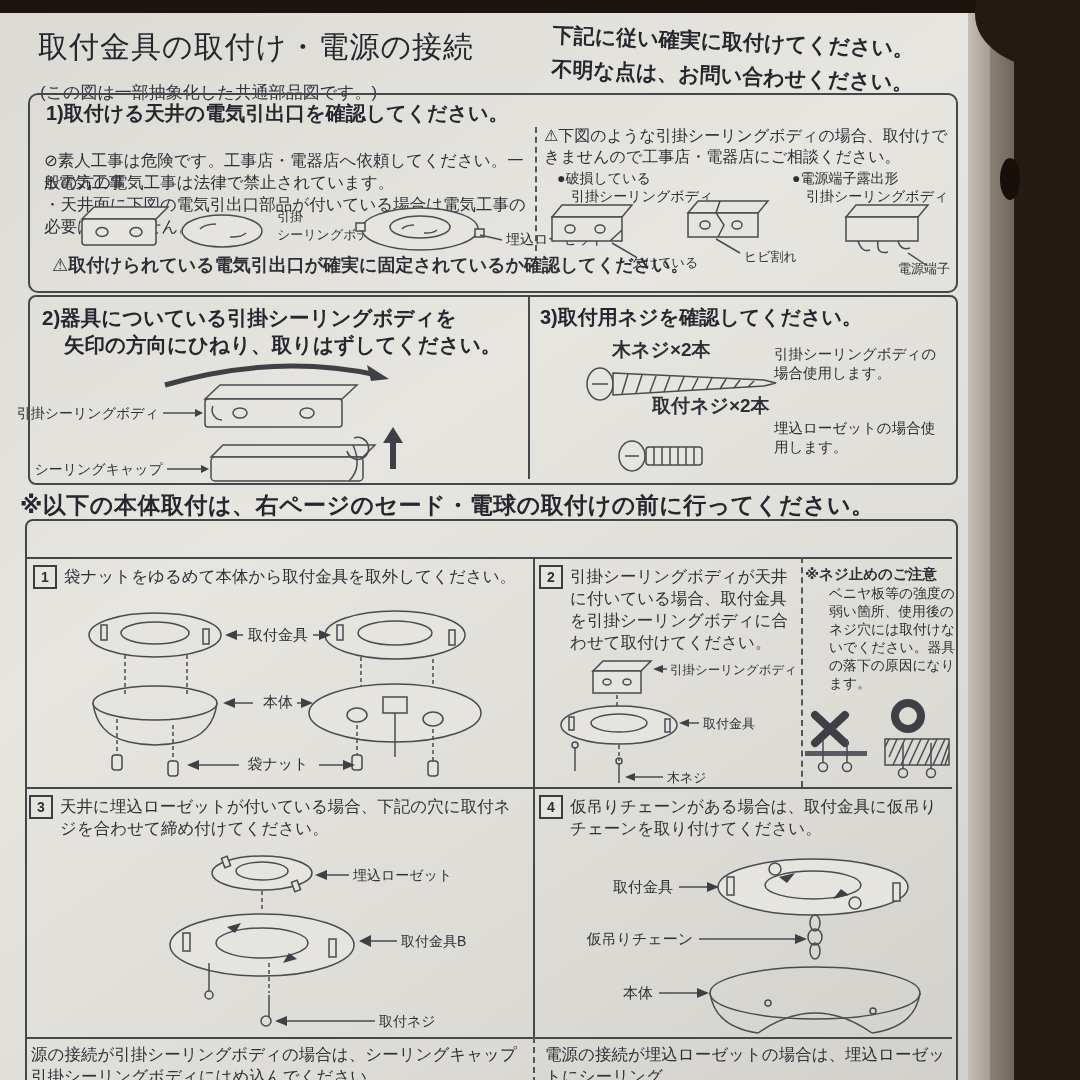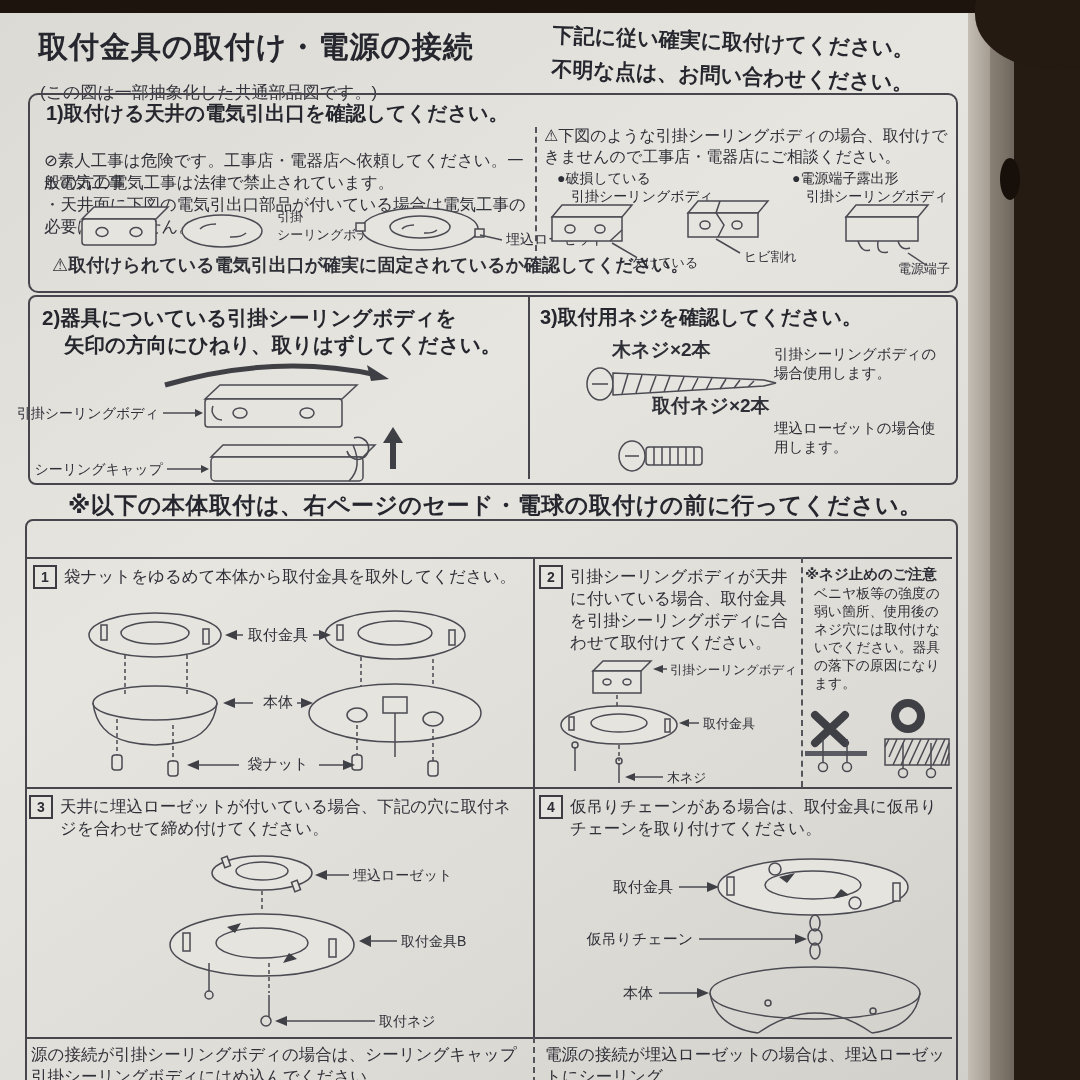--- a/index.html
+++ b/index.html
@@ -8,35 +8,35 @@
   .abs{position:absolute;}
   .paper{position:absolute;left:0;top:13px;width:968px;height:1067px;overflow:hidden;
          background:linear-gradient(145deg,#dcdad5 0%,#e7e5e0 40%,#dddbd6 75%,#d2d0cb 100%);
          color:#2e2f36;}
   .edge1{left:968px;top:13px;width:22px;height:1067px;background:linear-gradient(90deg,#c4beb5,#a59d92);}
   .edge2{left:990px;top:13px;width:24px;height:1067px;background:linear-gradient(90deg,#8a8176,#6f675d);}
   .darkside{left:1014px;top:0;width:66px;height:1080px;background:#251b13;}
   .topbar{left:0;top:0;width:1080px;height:13px;background:#1d140d;}
   .corner{left:975px;top:-46px;width:170px;height:116px;background:#241a12;border-radius:48%;}
   .notch{left:1000px;top:158px;width:20px;height:42px;background:#17100a;border-radius:50%;}
-  .ttl{font-weight:bold;font-size:30px;letter-spacing:1px;color:#26272e;}
+  .ttl{font-weight:normal;font-size:30px;letter-spacing:1px;color:#26272e;}
   .sub{font-size:17px;color:#34353c;margin-top:12px;}
   .notice{font-weight:bold;font-size:21px;line-height:1.62;transform:rotate(2.2deg);color:#26272e;}
   .bx{border:2px solid #46464c;border-radius:10px;background:transparent;}
   .hd{font-weight:bold;font-size:20px;color:#26272e;}
   .txt{font-size:16.5px;line-height:1.34;color:#2f3038;}
   .small{font-size:14px;line-height:1.3;}
   .cau{font-size:18px;font-weight:600;}
   .vdash{border-left:2px dashed #55555c;width:0;}
   .vsolid{border-left:2px solid #46464c;width:0;}
   .hsolid{border-top:2px solid #46464c;height:0;}
   .marker{display:inline-block;width:20px;height:20px;border:2px solid #3c3c42;font-size:14px;font-weight:bold;
           text-align:center;line-height:20px;vertical-align:top;flex:0 0 auto;background:#e6e4df;}
   .steptext{display:flex;gap:7px;align-items:flex-start;}
-  .midnote{font-size:23px;font-weight:bold;letter-spacing:0.5px;color:#26272e;margin-left:48px;}
+  .midnote{font-size:23px;font-weight:bold;letter-spacing:0.5px;color:#26272e;}
   .ib{font-weight:bold;}
   svg{overflow:visible;}
   svg text{fill:#2f3038;font-family:"Liberation Sans","DejaVu Sans",sans-serif;}
   .sk{stroke:#4a4a52;fill:none;stroke-width:1.5;}
   .skf{stroke:#4a4a52;fill:#e6e4df;stroke-width:1.5;}
   .thick{stroke:#3f3f46;stroke-width:8;stroke-linecap:round;fill:none;}
 </style>
 </head>
 <body>
 
@@ -272,21 +272,21 @@
             <line class="sk" x1="150" y1="66" x2="162" y2="66"></line>
           <text x="166" y="71" font-size="13">取付金具</text>
           <polygon points="88,120 98,116 98,124" fill="#3f3f46"></polygon>
             <line class="sk" x1="96" y1="120" x2="126" y2="120"></line>
           <text x="130" y="125" font-size="13">木ネジ</text>
         </svg>
       </div>
 
       <div class="abs" style="left:774px;top:36px;width:151px;height:230px;">
         <div class="abs small ib" style="left:4px;top:8px;font-size:14.5px;">※ネジ止めのご注意</div>
-        <div class="abs small" style="left:13px;top:28px;width:134px;font-size:13.8px;">ベニヤ板等の強度の弱い箇所、使用後のネジ穴には取付けないでください。器具の落下の原因になります。</div>
+        <div class="abs small" style="left:28px;top:28px;width:134px;font-size:13.8px;">ベニヤ板等の強度の弱い箇所、使用後のネジ穴には取付けないでください。器具の落下の原因になります。</div>
         <svg class="abs" style="left:4px;top:138px;" width="145" height="88" viewBox="0 0 145 88">
           <path class="thick" d="M10,20 L40,48 M40,20 L10,48"></path>
           <rect x="0" y="56" width="62" height="5" fill="#5a5a62"></rect>
           <path class="sk" d="M18,44 L18,68 M42,44 L42,68"></path>
           <circle class="sk" cx="18" cy="72" r="4.5"></circle>
             <circle class="sk" cx="42" cy="72" r="4.5"></circle>
           <circle cx="103" cy="21" r="13" fill="none" stroke="#3f3f46" stroke-width="8"></circle>
           <g>
             <rect class="sk" x="80" y="44" width="64" height="26"></rect>
             <path class="sk" stroke-width="1" d="M84,44 L80,52 M92,44 L84,62 M100,44 L88,70 M108,44 L96,70 M116,44 L104,70 M124,44 L112,70 M132,44 L120,70 M140,44 L128,70 M144,48 L136,70 M144,58 L140,70"></path>

